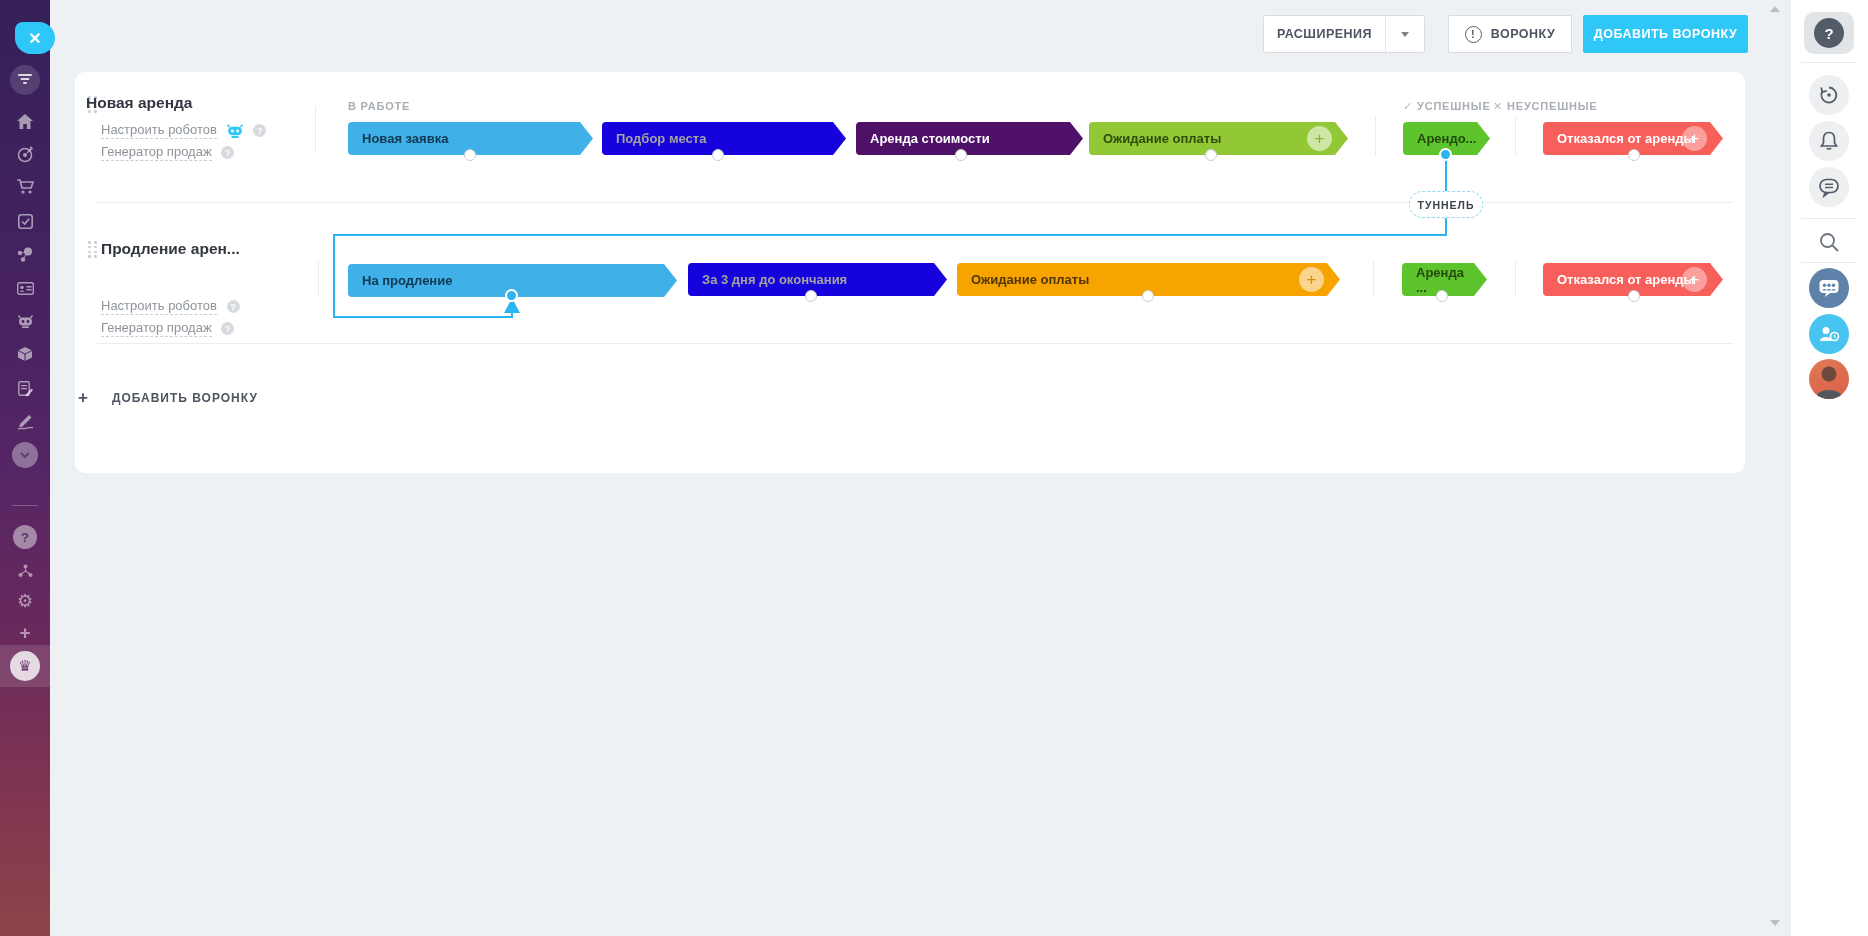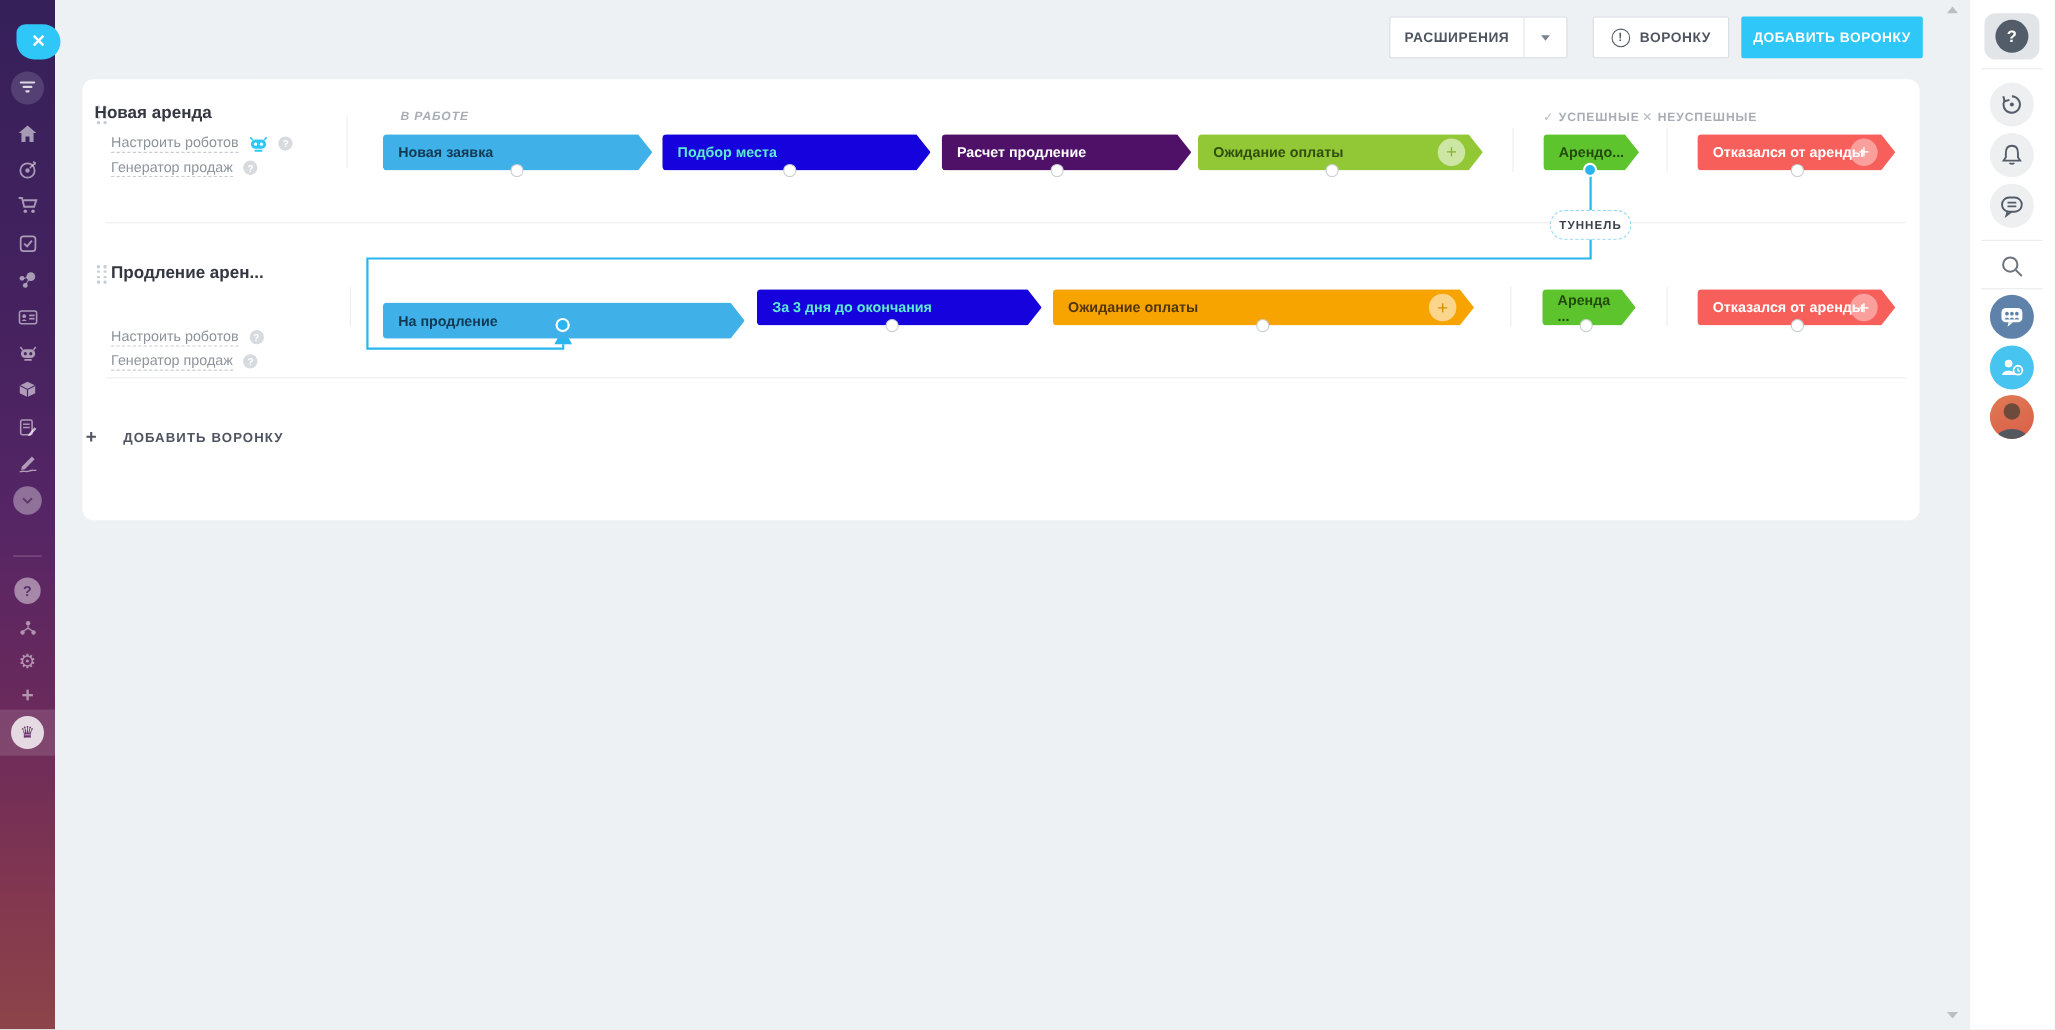--- a/index.html
+++ b/index.html
@@ -50,21 +50,21 @@
   .f-link .lbl { border-bottom:1px dashed #c9ced3; padding-bottom:1px; }
   .qc { display:inline-flex; width:13px; height:13px; border-radius:50%; background:#d7dbdf; color:#fff;
         font-size:9px; font-weight:bold; align-items:center; justify-content:center; vertical-align:middle; margin-left:6px; }
   .col-lab { position:absolute; font-size:11px; color:#a9aeb5; letter-spacing:.8px; font-weight:bold; }
   .col-lab .mk { color:#b7bdc3; margin-right:4px; font-weight:normal; }
 
   .stage { position:absolute; height:33px; display:flex; align-items:center; padding:0 26px 0 14px;
            font-size:13px; font-weight:bold; border-radius:4px; cursor:pointer;
            clip-path:polygon(0 0, calc(100% - 13px) 0, 100% 50%, calc(100% - 13px) 100%, 0 100%); }
   .st-lblue  { background:#3fb0e8; color:#113a52; }
-  .st-blue   { background:#1502dd; color:#5eead4; }
+  .st-blue   { background:#1502dd; color:#a3a3a3; }
   .st-purple { background:#4f1168; color:#fff; }
   .st-ygreen { background:#92c835; color:#2f4d0d; }
   .st-green  { background:#5ec42e; color:#234a0c; }
   .st-orange { background:#f7a300; color:#513608; }
   .st-red    { background:#f75f5b; color:#fff; }
   .plus { position:absolute; right:16px; top:4px; width:25px; height:25px; border-radius:50%;
           background:rgba(255,255,255,.55); display:flex; align-items:center; justify-content:center;
           font-size:17px; font-weight:normal; }
   .st-ygreen .plus { color:#86b335; }
   .st-orange .plus { color:#d68f00; }
@@ -276,21 +276,21 @@
         <circle cx="11" cy="7.5" r="1.4" fill="#fff"></circle>
         <rect x="5" y="12.3" width="7" height="1.7" rx="0.8" fill="#2fc7f7"></rect>
       </svg>
     <span class="qc">?</span>
   </div>
   <div class="f-link" style="left:101px; top:144px;">
     <span class="lbl">Генератор продаж</span>
     <span class="qc">?</span>
   </div>
 
-  <div class="col-lab" style="left:364px; top:100px;font-style:italic;">В РАБОТЕ</div>
+  <div class="col-lab" style="left:348px; top:100px;">В РАБОТЕ</div>
   <div class="col-lab" style="left:1403px; top:100px;"><span class="mk">✓</span><span>УСПЕШНЫЕ</span></div>
   <div class="col-lab" style="left:1493px; top:100px;"><span class="mk">✕</span><span>НЕУСПЕШНЫЕ</span></div>
 
   <div class="vdiv" style="left:315px; top:106px; height:47px;"></div>
   <div class="vdiv" style="left:1375px; top:116px; height:40px;"></div>
   <div class="vdiv" style="left:1515px; top:116px; height:40px;"></div>
   <div class="vdiv" style="left:318px; top:261px; height:36px;"></div>
   <div class="vdiv" style="left:1373px; top:261px; height:36px;"></div>
   <div class="vdiv" style="left:1515px; top:261px; height:36px;"></div>
 
@@ -300,21 +300,21 @@
   </svg>
   <div class="tunnel-badge">ТУННЕЛЬ</div>
 
   <div class="stage st-lblue" style="left:348px; top:122px; width:245px;">
       <span>Новая заявка</span>
     </div>
   <div class="stage st-blue" style="left:602px; top:122px; width:244px;">
       <span>Подбор места</span>
     </div>
   <div class="stage st-purple" style="left:856px; top:122px; width:227px;">
-      <span>Расчет продление</span>
+      <span>Аренда стоимости</span>
     </div>
   <div class="stage st-ygreen" style="left:1089px; top:122px; width:259px;">
     <span>Ожидание оплаты</span>
     <span class="plus">+</span>
   </div>
   <div class="stage st-green" style="left:1403px; top:122px; width:87px; padding-right:14px;">
       <span>Арендо...</span>
     </div>
   <div class="stage st-red" style="left:1543px; top:122px; width:180px;">
     <span>Отказался от аренды</span>
@@ -341,21 +341,21 @@
   <div class="f-title" style="left:101px; top:240px;">Продление арен...</div>
   <div class="f-link" style="left:101px; top:298px;">
     <span class="lbl">Настроить роботов</span>
     <span class="qc">?</span>
   </div>
   <div class="f-link" style="left:101px; top:320px;">
     <span class="lbl">Генератор продаж</span>
     <span class="qc">?</span>
   </div>
 
-  <div class="stage st-lblue" style="left:348px; top:275px; width:329px; z-index:3;">
+  <div class="stage st-lblue" style="left:348px; top:264px; width:329px; z-index:3;">
       <span>На продление</span>
     </div>
   <div class="stage st-blue" style="left:688px; top:263px; width:259px;">
       <span>За 3 дня до окончания</span>
     </div>
   <div class="stage st-orange" style="left:957px; top:263px; width:383px;">
     <span>Ожидание оплаты</span>
     <span class="plus">+</span>
   </div>
   <div class="stage st-green" style="left:1402px; top:263px; width:85px; padding-right:14px;">

